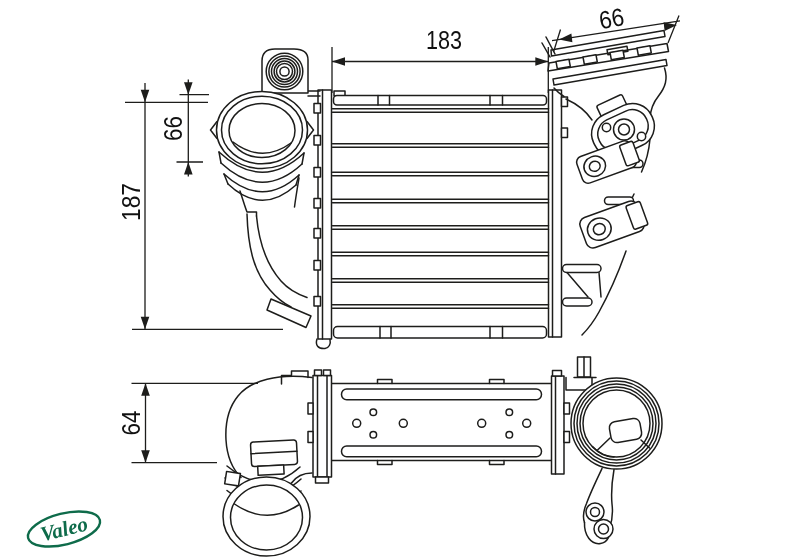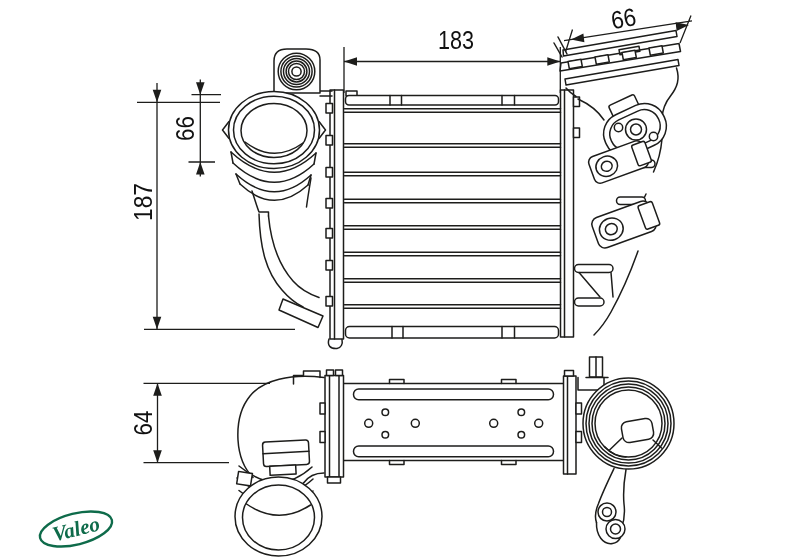--- a/index.html
+++ b/index.html
@@ -1,17 +1,17 @@
 <!DOCTYPE html>
 <html><head>
 <meta charset="utf-8">
 <style>
   html,body{margin:0;padding:0;background:#fff;}
   #stage{position:relative;width:715px;height:557px;background:#fff;overflow:hidden;
-         font-family:"Liberation Sans", sans-serif;margin-left:12px;}
+         font-family:"Liberation Sans", sans-serif;}
   svg{position:absolute;left:0;top:0;}
   .p{stroke:#1d1d1b;stroke-width:1.5;fill:none;stroke-linecap:round;stroke-linejoin:round;}
   .pw{stroke:#1d1d1b;stroke-width:1.5;fill:#ffffff;stroke-linejoin:round;}
   .d{stroke:#1d1d1b;stroke-width:1.3;fill:none;stroke-linecap:butt;}
   .ah{fill:#1d1d1b;stroke:none;}
   .dimtxt{fill:#111111;font-size:25px;font-family:"Liberation Sans", sans-serif;}
   .logo-t{font-size:21px;font-style:italic;font-weight:bold;font-family:"Liberation Serif", serif;}
 </style>
 </head>
 <body>

